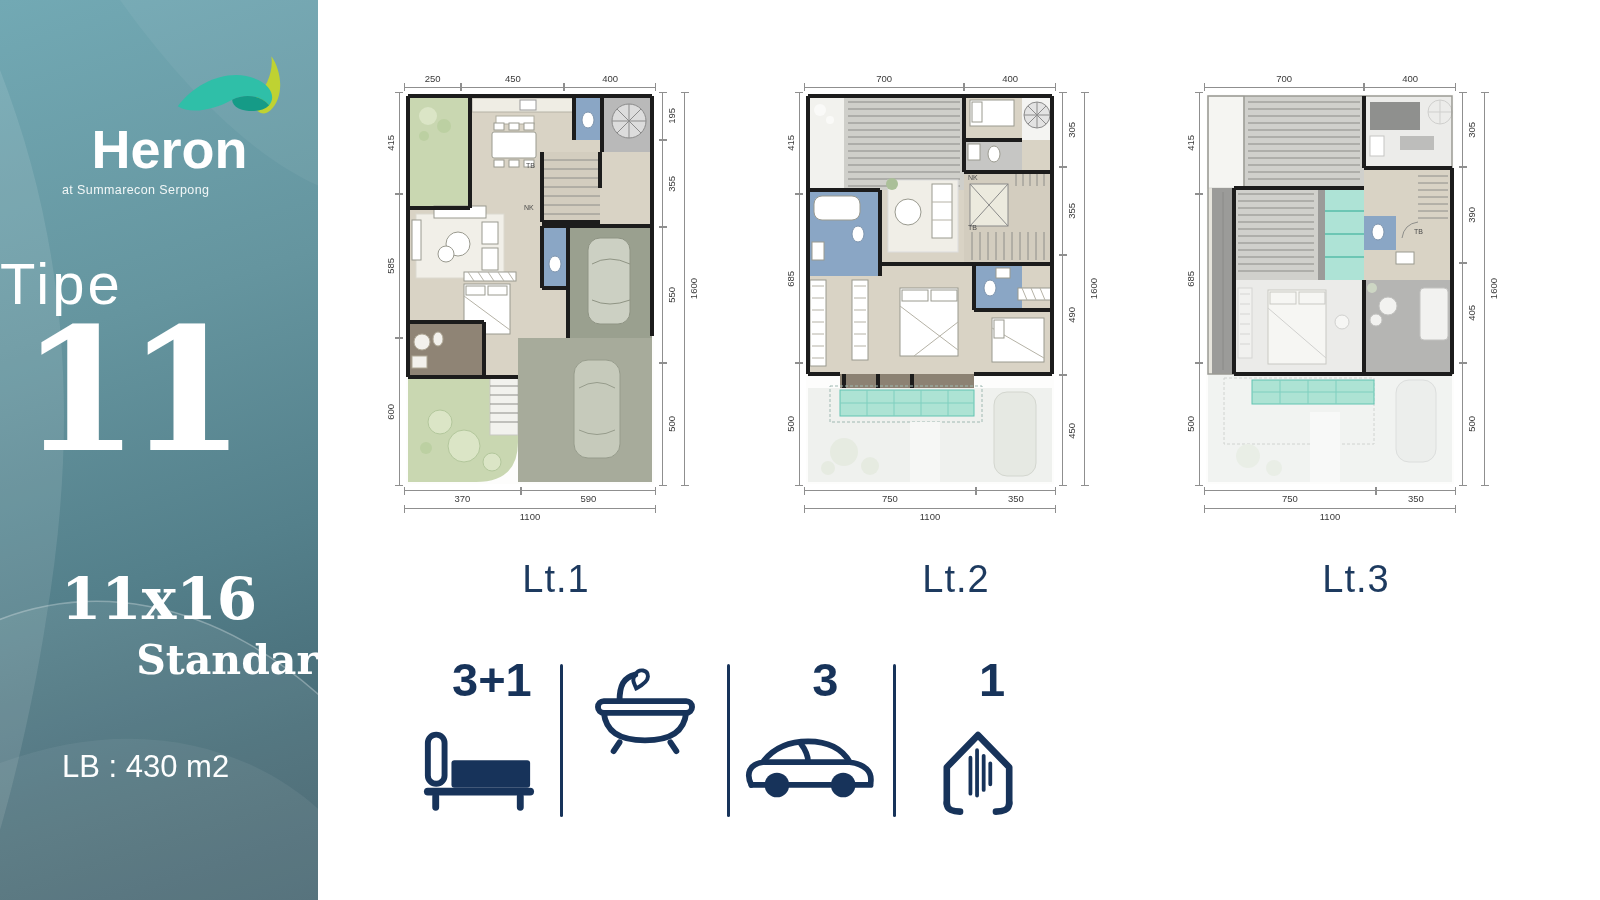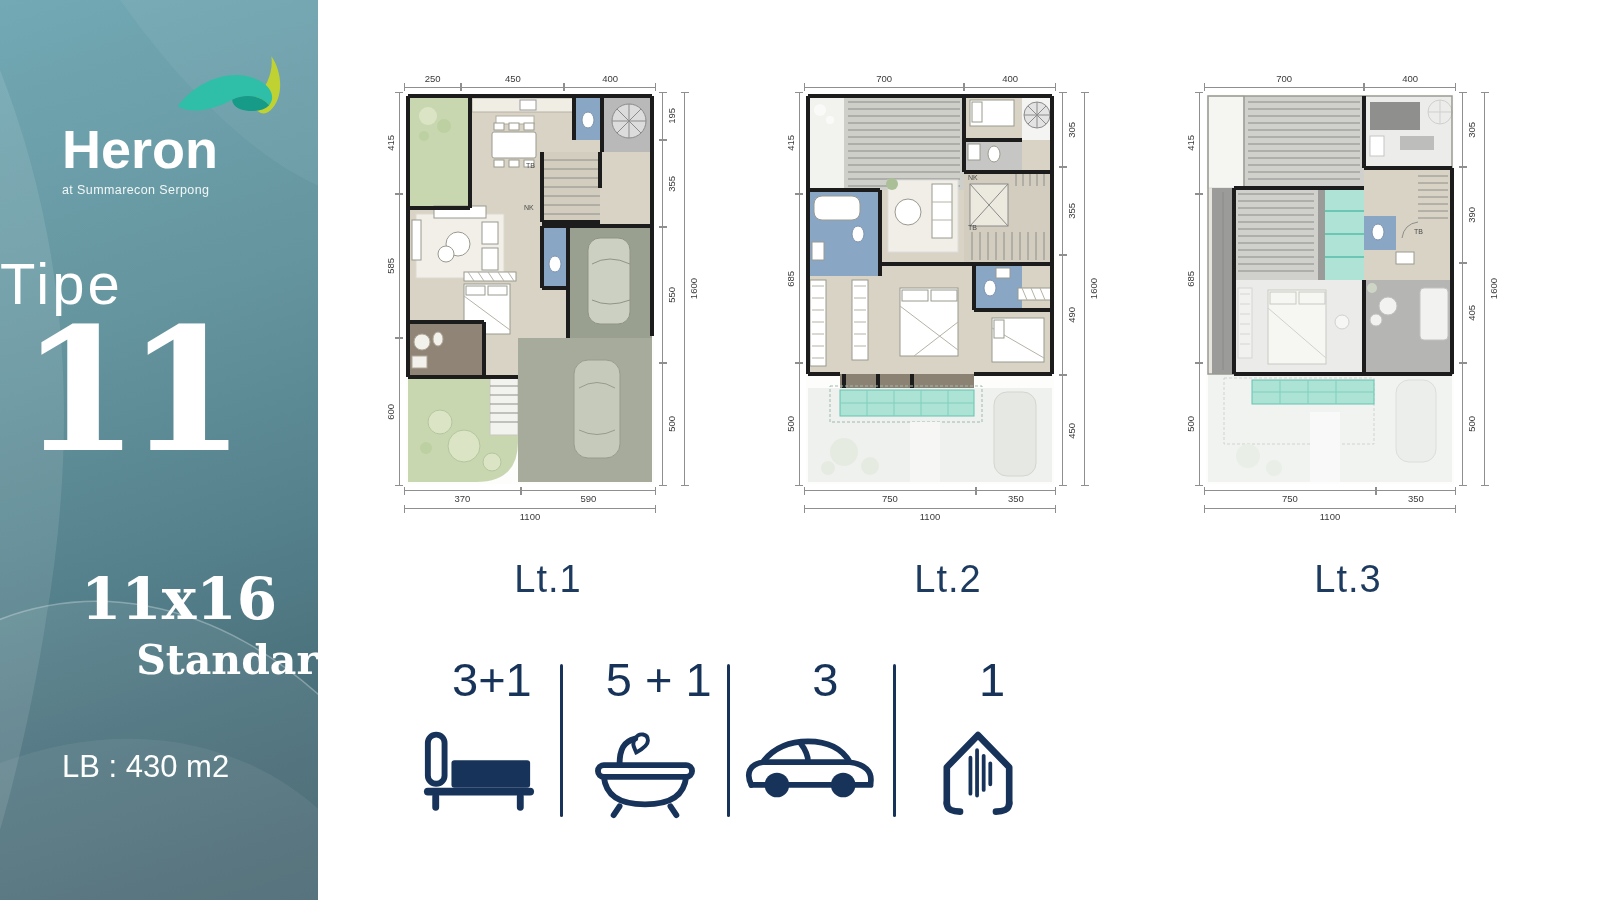--- a/index.html
+++ b/index.html
@@ -6,38 +6,38 @@
   body { width:1600px; height:900px; font-family:"Liberation Sans", sans-serif; }
   .page { position:relative; width:1600px; height:900px; background:#ffffff; overflow:hidden; }
 
   
   .sidebar { position:absolute; left:0; top:0; width:318px; height:900px;
     background:linear-gradient(162deg,#72a9b4 0%,#65959f 35%,#54808b 62%,#486d78 82%,#40606b 100%);
     color:#fff; }
   .sidebar svg.swoosh { position:absolute; left:0; top:0; width:100%; height:100%; }
   .logo { position:absolute; left:62px; top:56px; width:215px; }
   .logo .leaf { position:absolute; right:-8px; top:-2px; }
-  .logo .word { margin-top:62px; font-size:54px; font-weight:bold; letter-spacing:0px; color:#fff; }
+  .logo .word { margin-top:62px; font-size:54px; font-weight:bold; letter-spacing:0px; color:#fff;text-align:center; }
   .logo .tag { margin-top:3px; font-size:12.5px; letter-spacing:.4px; color:#f2f7f7; }
   .tipe { position:absolute; left:0; top:250px; width:318px; 
     font-size:58px; font-weight:300; letter-spacing:3px; color:#fff; }
   .bignum { position:absolute; left:0; top:305px; width:254px; text-align:center;
     font-family:"DejaVu Serif", serif; font-weight:bold; font-size:170px; line-height:1;
     letter-spacing:-12px; color:#fff; }
   .size { position:absolute; left:0; top:565px; width:318px; text-align:center;
-    font-family:"DejaVu Serif", serif; font-weight:bold; font-size:58px; color:#fff;margin-left:20px; }
+    font-family:"DejaVu Serif", serif; font-weight:bold; font-size:58px; color:#fff; }
   .variant { position:absolute; left:0; top:636px; width:318px; text-align:right;
     font-family:"DejaVu Serif", serif; font-weight:bold; font-size:41px; color:#fff; }
   .areas { position:absolute; left:62px; top:742px; font-size:31px; font-weight:300;
     line-height:1.62; color:#fdfefe; }
 
   
   .plancard { position:absolute; width:332px; height:560px; }
   .plancard .plan-svg { position:absolute; left:26px; top:36px; width:252px; height:394px; }
-  .floor-label { position:absolute; left:4px; top:502px; width:100%; text-align:center;
+  .floor-label { position:absolute; left:12px; top:502px; width:100%; text-align:center;
     font-size:38px; font-weight:300; letter-spacing:1px; color:#1d3a5f; }
 
   
   .dimh, .dimv { position:absolute; display:flex; }
   .dimh { flex-direction:row; }
   .dimv { flex-direction:column; }
   .seg { position:relative; display:flex; align-items:center; justify-content:center;
     font-size:9.5px; color:#3a3a3a; }
   
   .lineB .seg { border-bottom:1px solid #8f8f8f; align-items:flex-end; padding-bottom:3px; }
@@ -63,21 +63,21 @@
   .fur { fill:#ffffff; stroke:#9a9a8f; stroke-width:1; }
   .furf { fill:#f6f6f3; stroke:#c9c9c4; stroke-width:1; }
   .tread { stroke:#8e8e8a; stroke-width:1; fill:none; }
   .stripe { stroke:#a2a29e; stroke-width:1.4; fill:none; }
   .plantxt { font-family:"Liberation Sans",sans-serif; font-size:7px; fill:#4a4a4a; }
 
   
   .features { position:absolute; left:396px; top:650px; width:664px; height:175px;
     display:flex; align-items:stretch; }
   .feat { flex:1; display:flex; flex-direction:column; align-items:center; justify-content:flex-start; }
-  .feat .count { font-size:47px; font-weight:normal; color:#17335a; height:64px; line-height:60px;margin-left:28px; }
+  .feat .count { font-size:47px; font-weight:bold; color:#17335a; height:64px; line-height:60px;margin-left:28px; }
   .feat .glyph { margin-top:8px; }
   .fdiv { width:3px; background:#17335a; border-radius:2px; margin:14px 0 8px 0; }
 </style>
 </head>
 <body>
 
 <div class="page">
 
   <aside class="sidebar">
     <svg class="swoosh" viewBox="0 0 318 900" preserveAspectRatio="none">
@@ -461,21 +461,20 @@
             <rect x="9" y="12" width="17" height="50" rx="8.5" stroke-width="6"></rect>
             <path d="M9,70 H113" stroke-width="8"></path>
             <path d="M17,75 V86 M103,75 V86" stroke-width="7"></path>
           </g>
           <rect x="33" y="38" width="80" height="28" rx="3" fill="#17335a"></rect>
         </svg>
       </div>
     </div>
     <div class="fdiv"></div>
     <div class="feat">
-      <div class="count">5 + 1</div>
       <div class="glyph">
         <svg width="118" height="98" viewBox="0 0 120 100">
           <g stroke="#17335a" fill="none" stroke-linecap="round">
             <path d="M34,44 C34,28 38,20 50,17" stroke-width="6"></path>
             <path d="M50,17 c4,-7 13,-5 13,2 c0,6 -8,10 -12,12 c-2,-5 -5,-9 -1,-14 z" stroke-width="4"></path>
             <rect x="12" y="44" width="96" height="12" rx="6" stroke-width="6"></rect>
             <path d="M18,56 C20,74 32,84 60,84 C88,84 100,74 102,56" stroke-width="6"></path>
             <path d="M34,86 L28,95 M86,86 L92,95" stroke-width="6"></path>
           </g>
         </svg>

